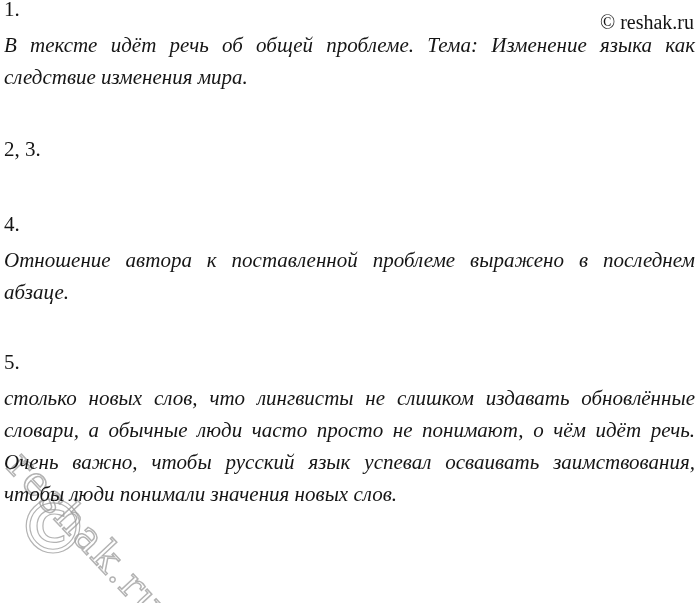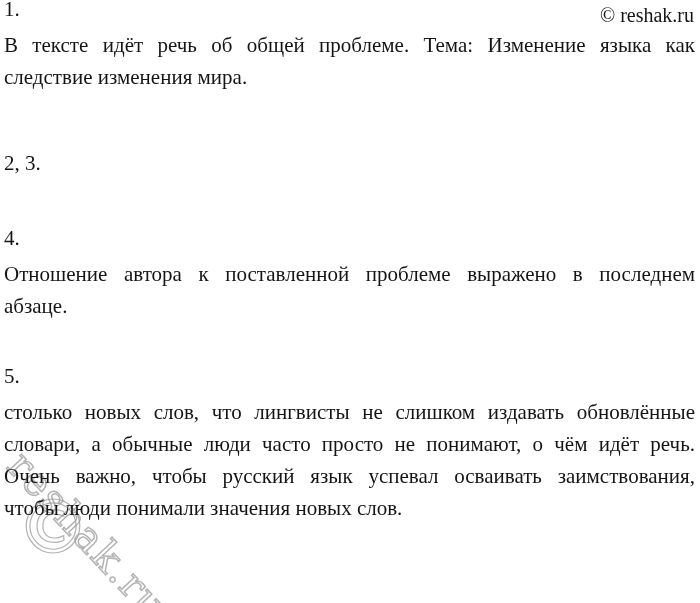--- a/index.html
+++ b/index.html
@@ -16,43 +16,44 @@
     background: var(--page-bg, #ffffff);
     overflow: hidden;
     font-family: "Liberation Serif", "DejaVu Serif", serif;
     font-size: 21px;
     line-height: 32px;
     color: var(--ink, #151515);
   }
   
   .credit {
     position: absolute;
-    top: 3px;
+    top: 10px;
     right: 6px;
     font-size: 20px;
     line-height: 24px;
     white-space: nowrap;
     z-index: 2;
   }
   
   .content {
     position: relative;
     z-index: 1;
   }
   .section-number {
     text-align: left;
   }
   #section-1 { margin-top: -7px; }
-  #section-2 { margin-top: 54px; }
+  #section-2 { margin-top: 40px; }
   #section-3 { margin-top: 43px; }
   #section-4 { margin-top: 38px; }
   .para { margin: 4px 0 0 0; }
   .tline {
     text-align: justify;
     text-align-last: justify;
+    font-style: italic;
   }
   .tline:last-child {
     text-align-last: left;
   }
   
   .wm {
     position: absolute;
     color: transparent;
     -webkit-text-stroke: 1.5px var(--wm, #9a9a9a);
     opacity: 0.75;

